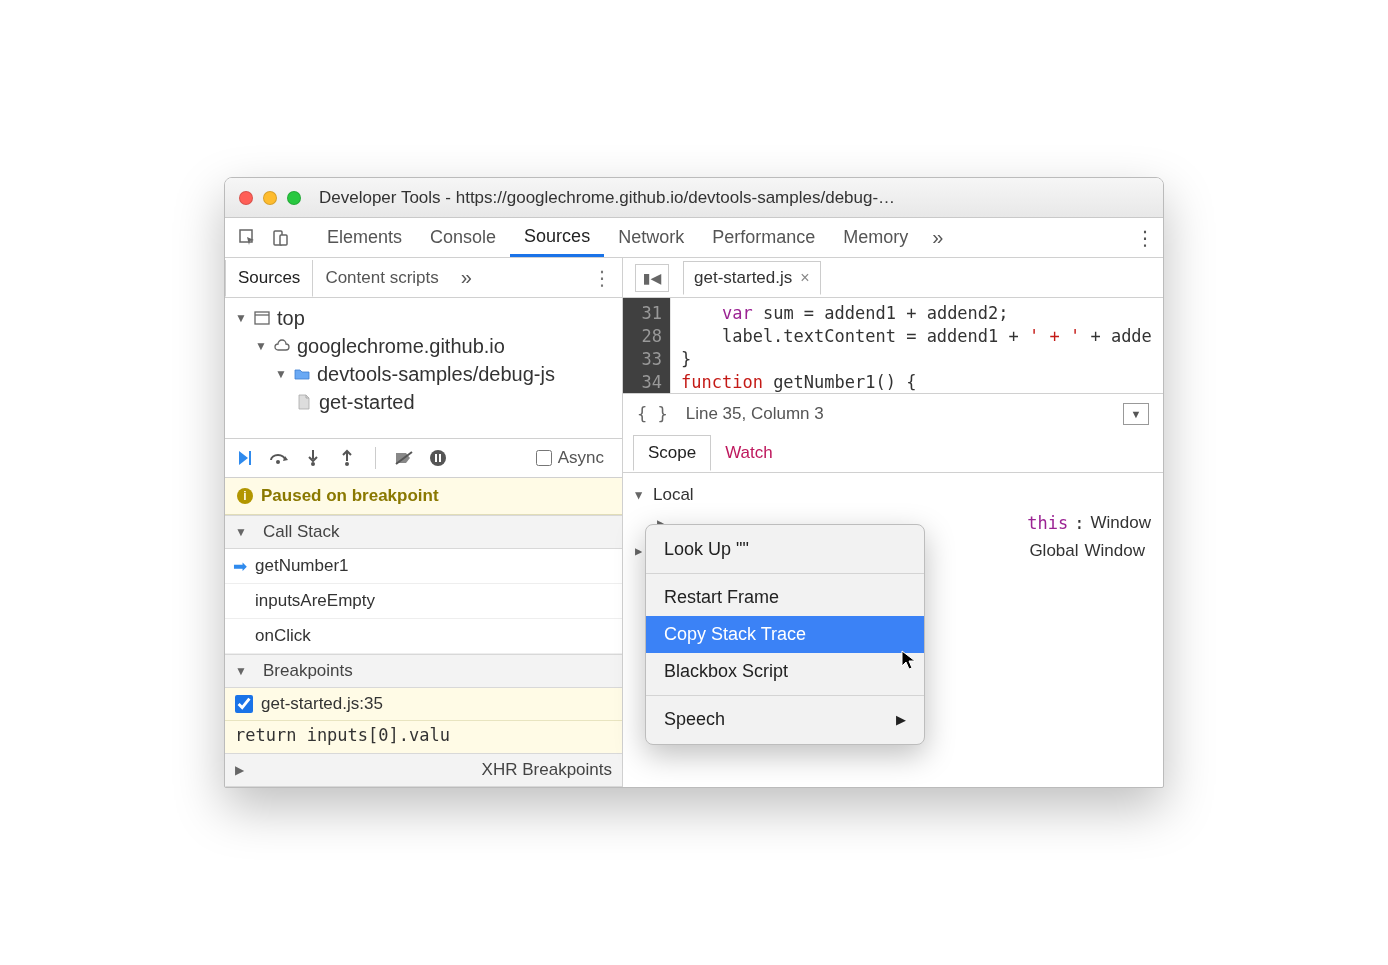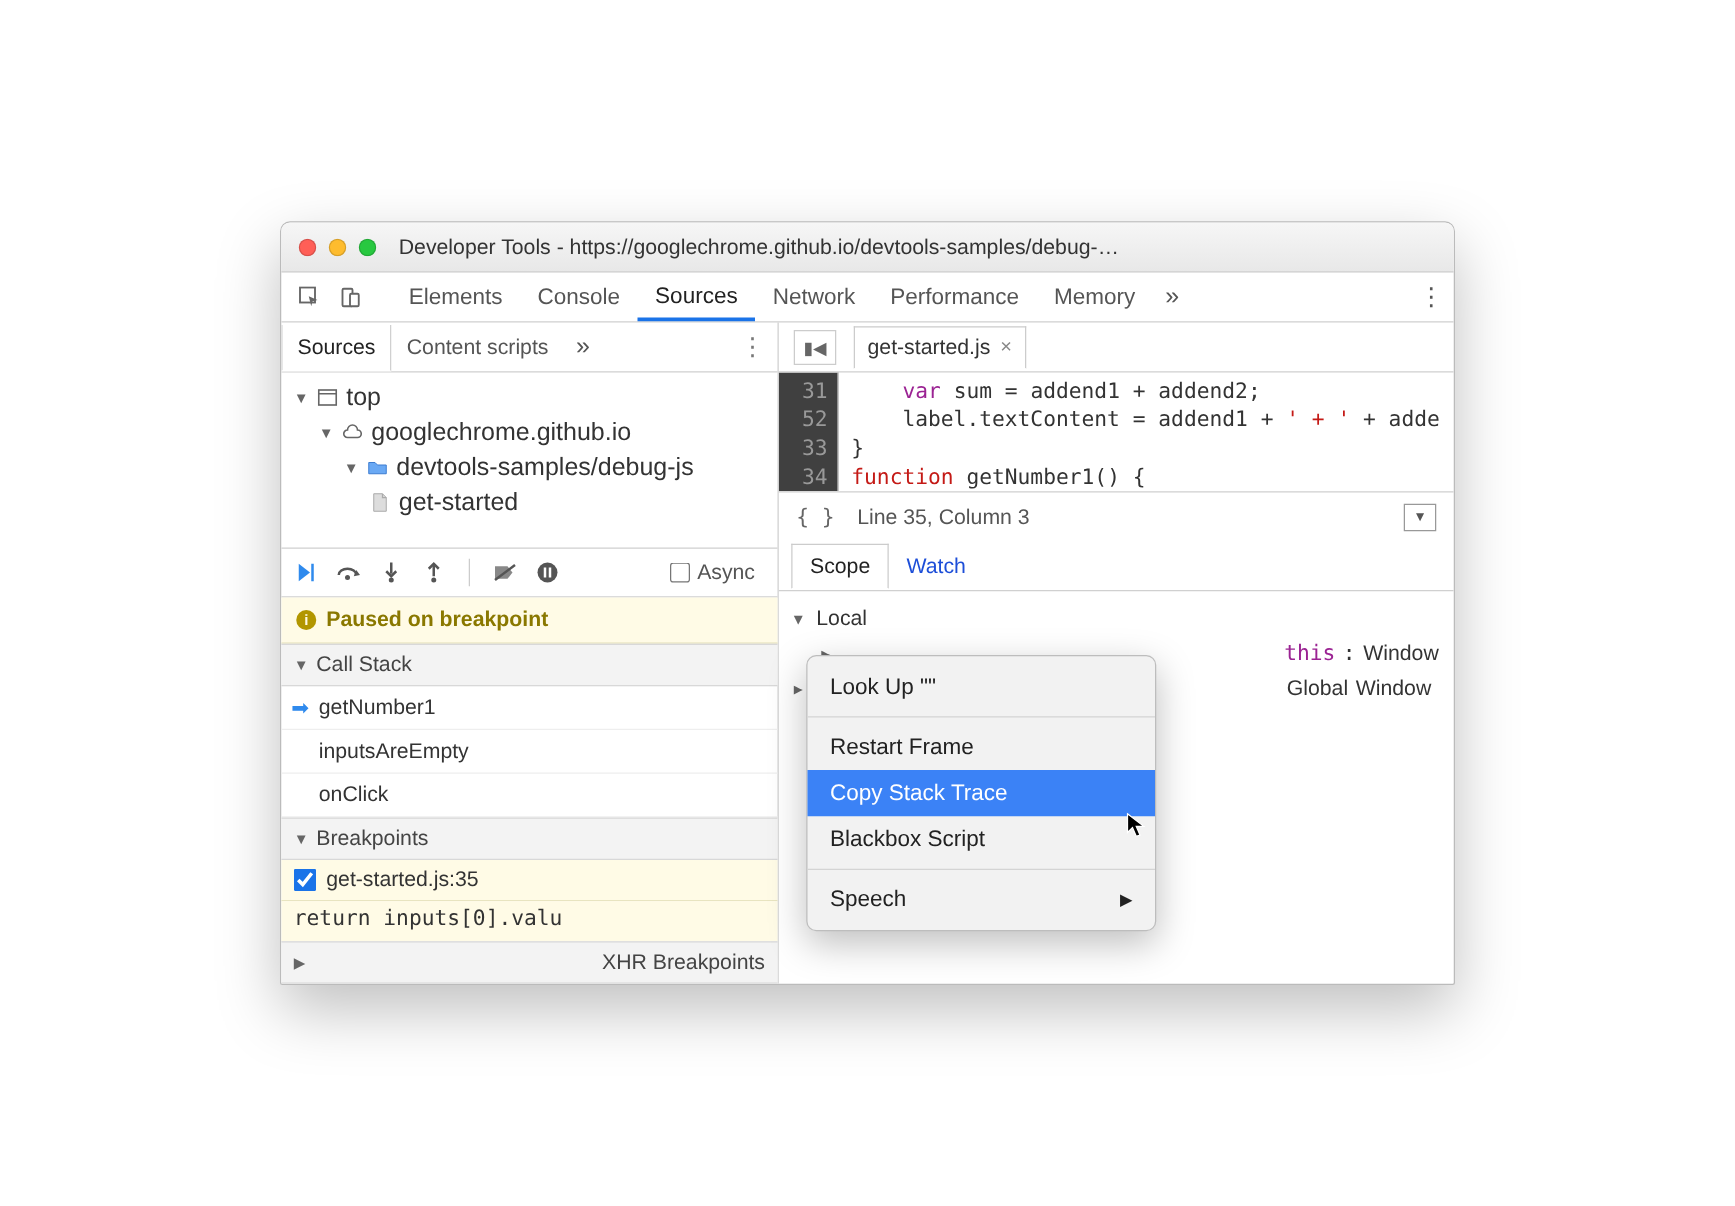--- a/index.html
+++ b/index.html
@@ -122,21 +122,21 @@
 
 .section-header {
   background:#f3f3f3;
   border-top:1px solid #d8d8d8;
   border-bottom:1px solid #d8d8d8;
   padding:6px 10px;
   font-size:17px;
   color:#444;
   display:flex;
   align-items:center;
-  gap:6px;
+  gap:16px;
 }
 .stack-item {
   padding:7px 10px 7px 30px;
   font-size:17px;
   color:#333;
   border-bottom:1px solid #eee;
   display:flex;
   align-items:center;
   gap:8px;
 }
@@ -214,21 +214,21 @@
 
 .scope-tabs {
   height: 40px;
   display:flex;
   align-items:center;
   border-bottom:1px solid #d0d0d0;
   font-size:17px;
   padding:0 10px;
   gap:0;
 }
-.scope-tab { padding:7px 14px; color:#1d4ed8; }
+.scope-tab { padding:7px 14px; color:#be185d; }
 .scope-tab.active { border:1px solid #ccc; border-bottom:1px solid #fff; margin-bottom:-1px; color:#222;}
 
 .scope-content {
   font-family: "Menlo","Consolas",monospace;
   font-size:17px;
   padding:8px 12px;
   line-height:28px;
   color:#333;
 }
 .scope-row { display:flex; align-items:center; gap:6px;}
@@ -438,21 +438,21 @@
         <div class="navbox">▮◀</div>
         <div class="editor-tab">
           <span>get-started.js</span>
           <span class="x">×</span>
         </div>
       </div>
 
       <div class="code">
         <div class="gutter">
           <div>31</div>
-          <div>52</div>
+          <div>28</div>
           <div>33</div>
           <div>34</div>
         </div>
         <div class="codelines"><span>    </span><span class="kw">var</span><span> sum = addend1 + addend2;</span>
 <span>    label.textContent = addend1 + </span><span class="str">' + '</span><span> + adde</span>
 <span>}</span>
 <span class="fn">function</span><span> getNumber1() {</span></div>
       </div>
 
       <div class="statusbar">

